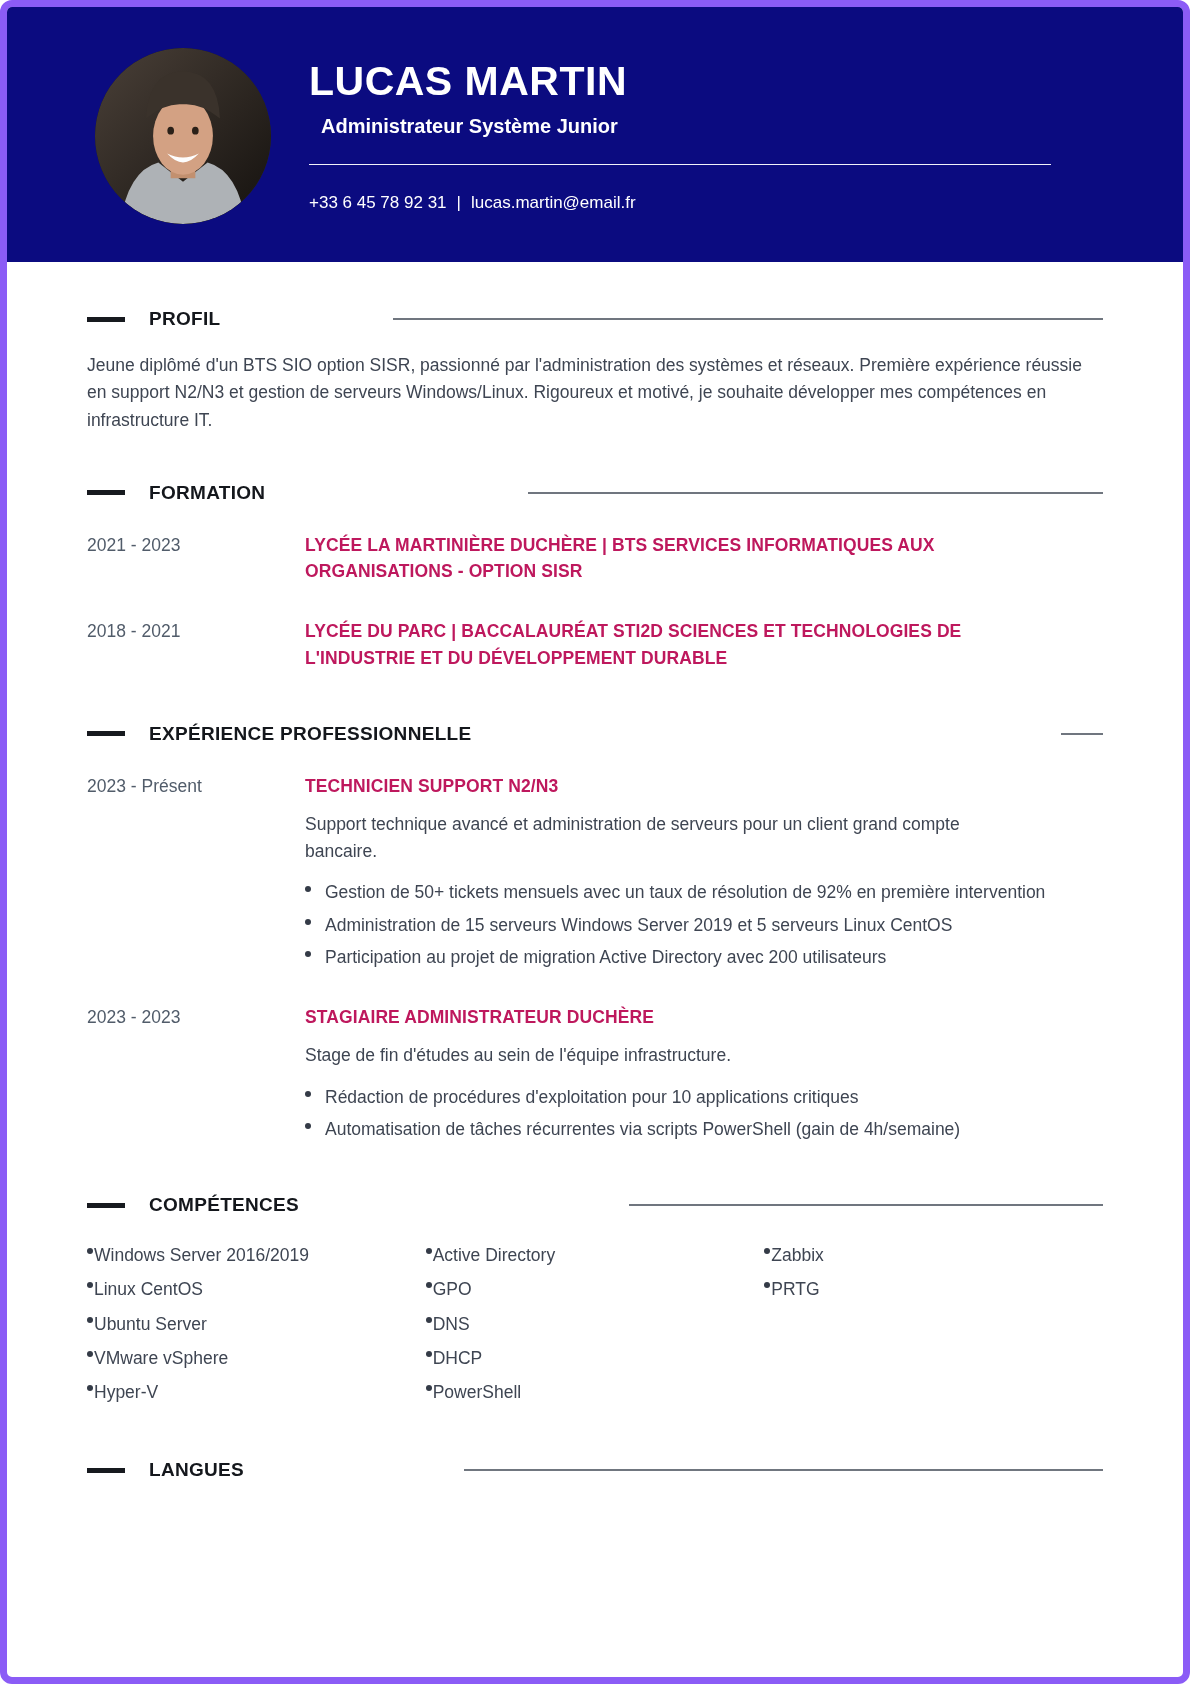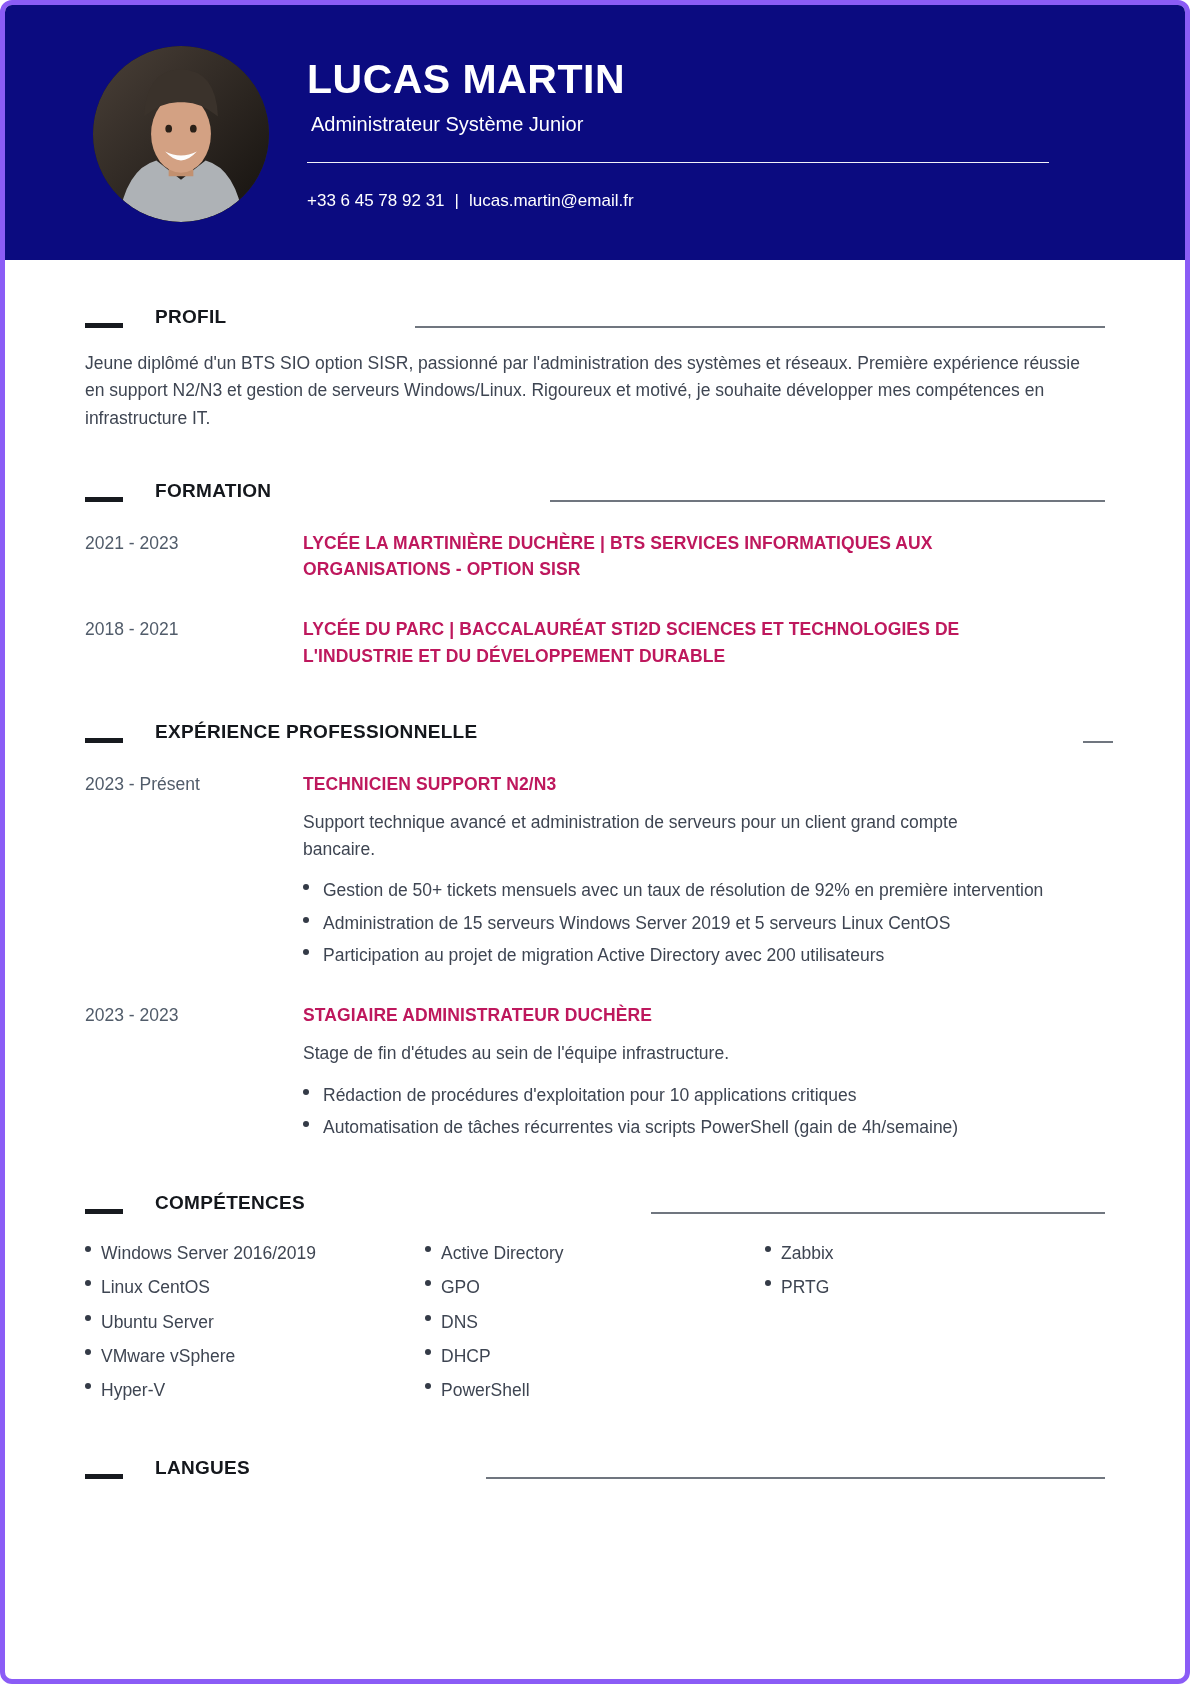--- a/index.html
+++ b/index.html
@@ -1,35 +1,35 @@
 <!DOCTYPE html>
 <html lang="fr"><head>
 <meta charset="utf-8">
 <style>
   html,body{margin:0;padding:0;background:#ffffff;}
   body{font-family:"Liberation Sans","DejaVu Sans",sans-serif;color:#3e4552;}
   .page{position:relative;width:1190px;height:1684px;box-sizing:border-box;background:#fff;
-        border:5px solid #8b5cf6;border-radius:12px;overflow:hidden;}
+        border:7px solid #8b5cf6;border-radius:12px;overflow:hidden;}
 
   
   .hdr{background:#0b0b80;height:255px;display:flex;align-items:center;gap:38px;
        padding:0 80px 0 88px;box-sizing:border-box;color:#fff;}
   .photo-wrap{width:176px;height:176px;border-radius:50%;overflow:hidden;flex:0 0 auto;margin-top:2px;background:#2a2620;}
   .photo-wrap svg{display:block;width:100%;height:100%;}
   .hdr-text{flex:1;min-width:0;padding-top:2px;}
   .hdr-name{font-size:41px;font-weight:800;letter-spacing:.5px;margin:0 0 10px;line-height:1.15;}
-  .hdr-sub{font-size:20px;font-weight:400;margin:0 4px 26px;}
+  .hdr-sub{font-size:20px;font-weight:700;margin:0 12px 26px;}
   .hdr-line{height:1px;background:rgba(255,255,255,.95);width:742px;max-width:100%;margin:0 0 28px;}
   .hdr-contact{font-size:17px;}
   .hdr-contact .sep{margin:0 10px;}
 
   
   main{padding:0 80px;box-sizing:border-box;}
 
-  .sec-head{display:flex;align-items:flex-end;gap:8px;}
+  .sec-head{display:flex;align-items:center;}
   .dash{width:38px;height:5px;background:#171a1f;flex:0 0 auto;margin-right:24px;}
   .sec-title{font-size:19px;font-weight:800;color:#14171c;letter-spacing:.3px;margin:0;white-space:nowrap;}
   .spacer{visibility:hidden;white-space:pre;font-size:19px;font-weight:800;letter-spacing:.3px;
           padding-left:30px;flex:0 0 auto;max-width:560px;overflow:hidden;display:flex;}
   .spacer i{font-style:normal;}
   .rule{flex:1 1 auto;height:2px;background:#70767f;min-width:30px;}
 
   .sec-profil{margin-top:46px;}
   .profil-text{margin:22px 0 0;font-size:17.5px;line-height:1.56;color:#3e4552;max-width:1010px;}
 
@@ -44,21 +44,21 @@
   .entry-title{font-size:17.5px;font-weight:800;color:#be185d;margin:0;max-width:690px;
                line-height:1.5;letter-spacing:.1px;}
   .exp-desc{margin:12px 0 0;font-size:17.5px;line-height:1.55;color:#3e4552;max-width:720px;}
 
   .blist{list-style:none;margin:14px 0 0;padding:0;}
   .bitem{display:flex;gap:14px;margin-top:6px;font-size:17.5px;line-height:1.5;color:#3e4552;max-width:755px;}
   .bdot{width:6px;height:6px;border-radius:50%;background:#343b47;flex:0 0 auto;margin-top:7px;}
 
   .skills{display:grid;grid-template-columns:1fr 1fr 1fr;margin-top:26px;}
   .skill-col{list-style:none;margin:0;padding:0;}
-  .skill-item{display:flex;gap:10px;font-size:17.5px;color:#3e4552;margin-bottom:8px;line-height:1.5;}
+  .skill-item{display:flex;gap:1px;font-size:17.5px;color:#3e4552;margin-bottom:8px;line-height:1.5;}
   .sdot{width:6px;height:6px;border-radius:50%;background:#343b47;margin-top:6px;flex:0 0 auto;}
 </style>
 </head>
 <body>
 
 <div class="page">
 
   <header class="hdr">
     <div class="photo-wrap">
       <svg viewBox="0 0 100 100" aria-hidden="true">

